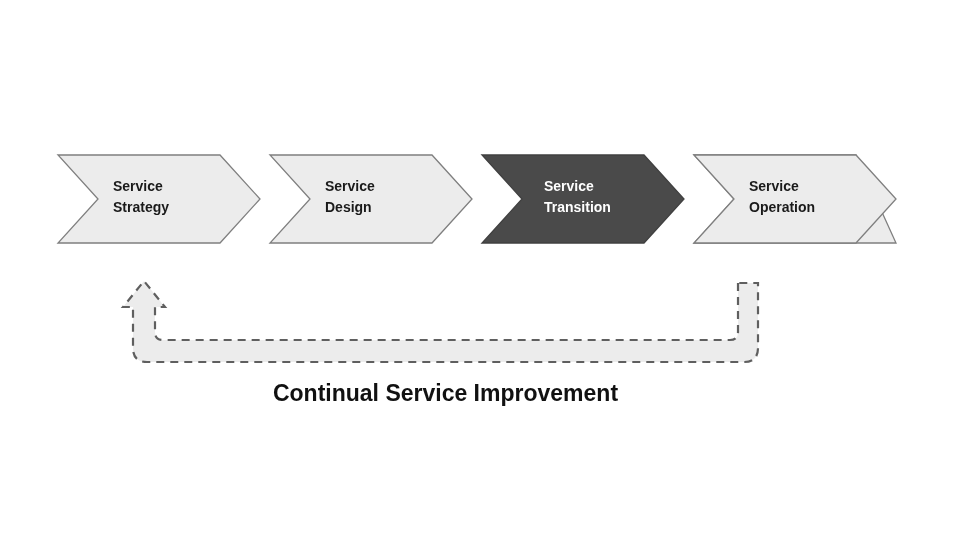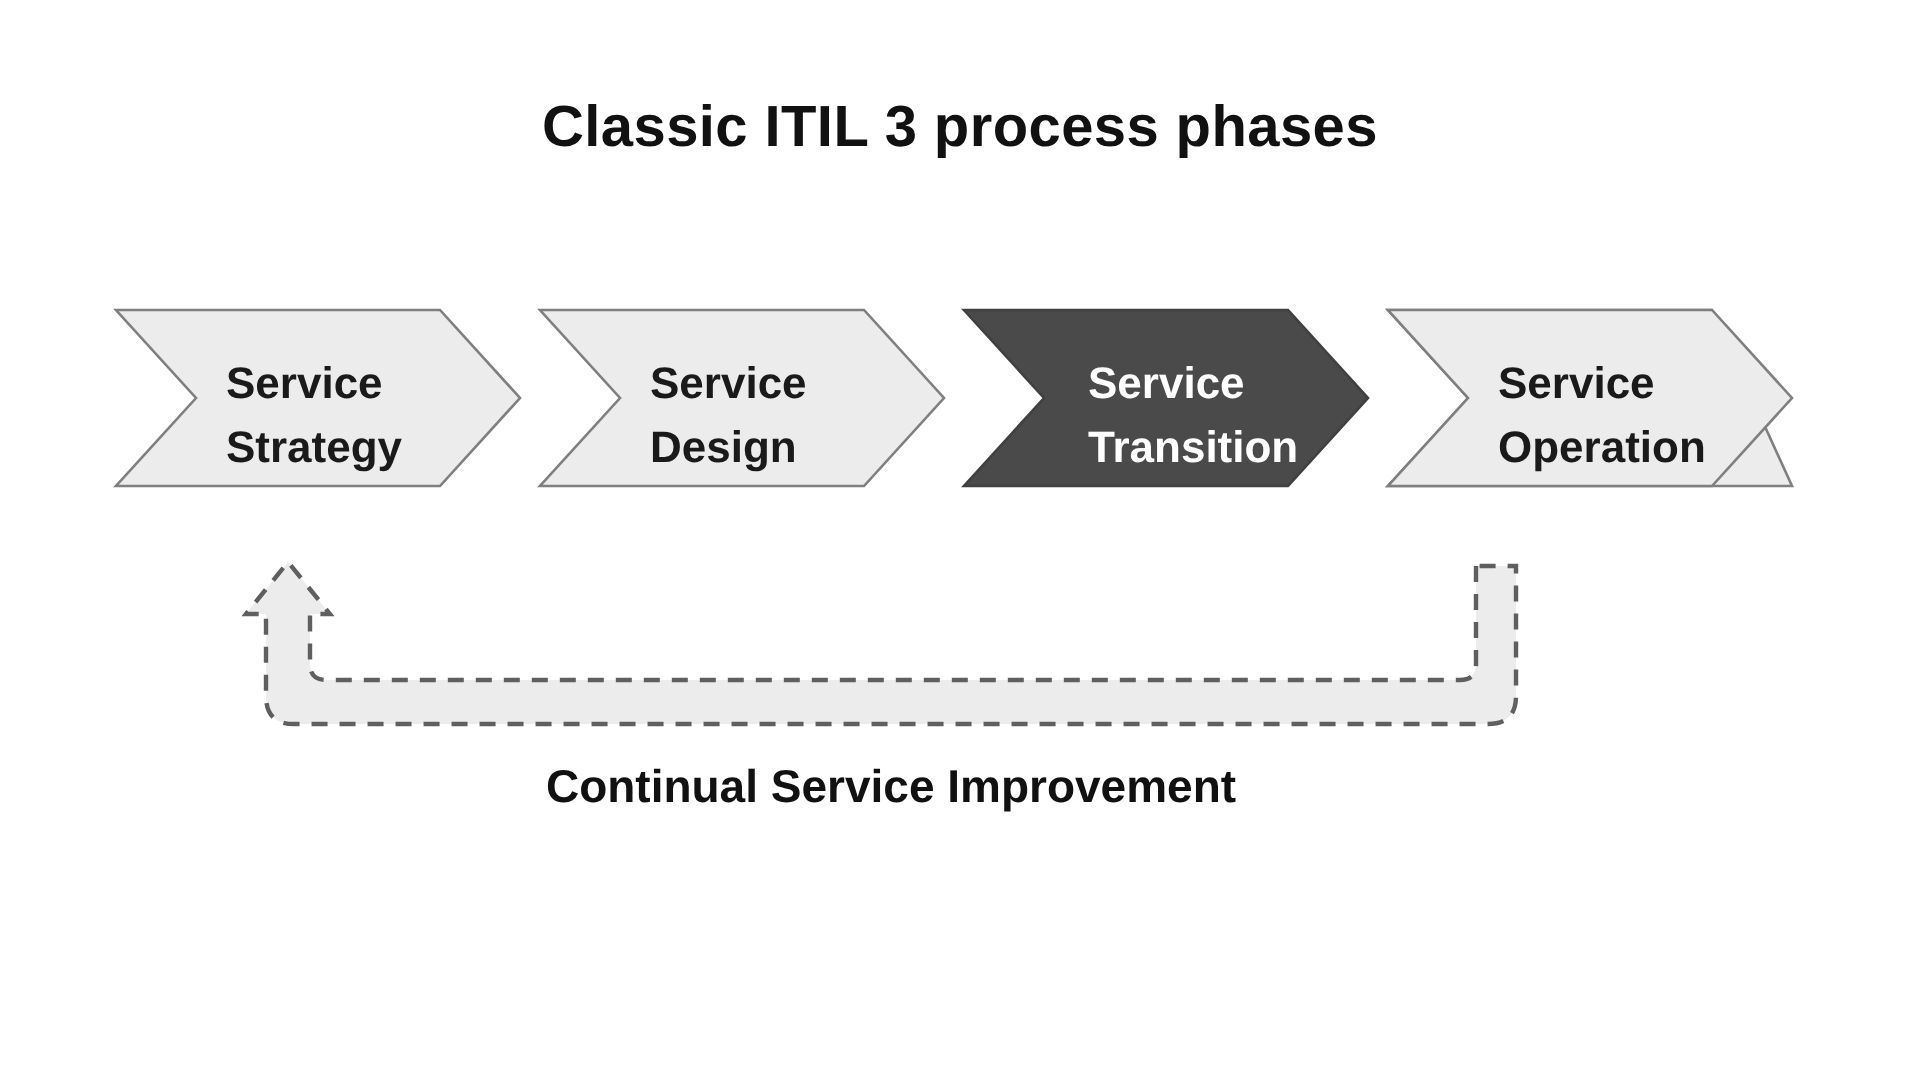--- a/index.html
+++ b/index.html
@@ -27,22 +27,22 @@
     color: #111111;
     letter-spacing: 0.2px;
   }
   .diagram-svg {
     position: absolute;
     top: 0;
     left: 0;
   }
   .phase-label {
     position: absolute;
-    font-size: 22px;
-    line-height: 32px;
+    font-size: 14px;
+    line-height: 21px;
     font-weight: bold;
     color: #1a1a1a;
     white-space: pre-line;
   }
   .phase-label.dark {
     color: #ffffff;
   }
   .loop-label {
     position: absolute;
     top: 382px;
@@ -53,21 +53,20 @@
     line-height: 22px;
     font-weight: bold;
     color: #111111;
   }
 </style>
 </head>
 <body>
 
 <div class="slide">
 
-  <div class="title">Classic ITIL 3 process phases</div>
 
   <svg class="diagram-svg" width="960" height="540" viewBox="0 0 960 540">
 
     <path d="M 738 283
              L 738 332 Q 738 340 730 340
              L 163 340 Q 155 340 155 332
              L 155 307 L 165 307 L 144 281 L 123 307 L 133 307
              L 133 348 Q 133 362 147 362
              L 744 362 Q 758 362 758 348
              L 758 283 Z" stroke="#5f5f5f" stroke-width="2.2" stroke-dasharray="8 6" stroke-linejoin="miter" fill="#ececec"></path>

